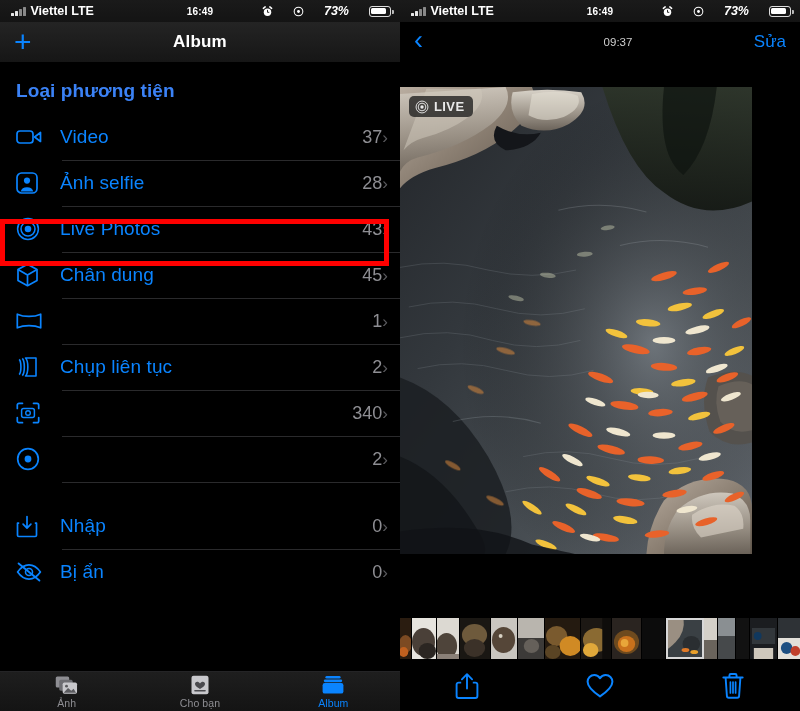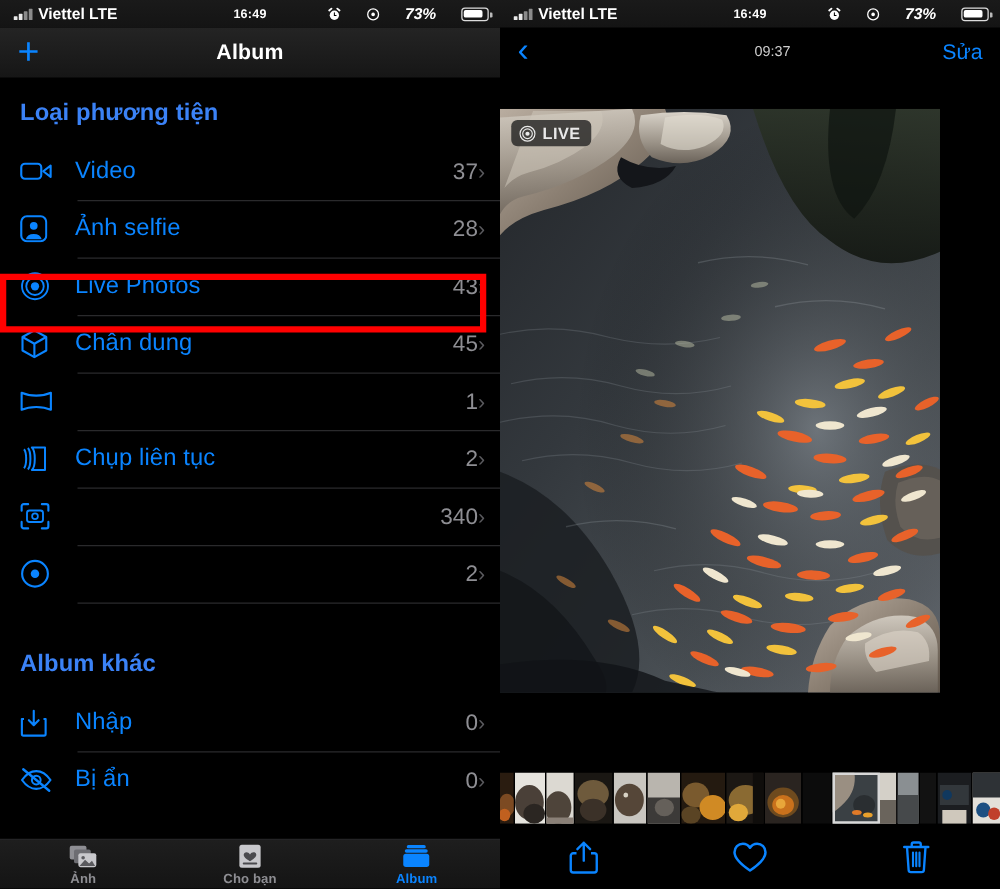--- a/index.html
+++ b/index.html
@@ -65,21 +65,21 @@
     position:absolute; left:0; top:219px; width:389px; height:47px;
     border:5px solid #ff0000; pointer-events:none; z-index:4;
   }
 
   
   .tabbar {
     position:absolute; bottom:0; left:0; width:400px; height:40px;
     background:linear-gradient(180deg,#1e1e1e 0%,#141414 100%);
     display:flex; align-items:center; border-top:1px solid #242426;
   }
-  .tab { flex:1; display:flex; flex-direction:column; align-items:center; gap:2px; cursor:pointer; color:#8e8e93;font-weight:bold;}
+  .tab { flex:1; display:flex; flex-direction:column; align-items:center; gap:2px; cursor:pointer; color:#8e8e93;}
   .tab.active { color:#0a84ff; }
   .tab-lab { font-size:10.5px; letter-spacing:.1px;}
   .tab svg { display:block; }
 
   
   .rnav { height:40px; background:#000; position:relative; display:flex; align-items:center; padding:0 14px;}
   .back-chev { color:#0a84ff; font-size:27px; line-height:1; font-weight:300; z-index:2; cursor:pointer; margin-top:-4px;}
   .rnav-center { position:absolute; left:0; right:0; text-align:center; pointer-events:none; }
   .rnav-date { color:#fff; font-size:14.5px; font-weight:600; line-height:1.25;}
   .rnav-time { color:#cfcfcf; font-size:11.5px; line-height:1.3;margin-left:36px;}
@@ -253,21 +253,20 @@
         </span>
         <span class="row-right">
           <span class="row-count">2</span>
           <span class="chev">›</span>
         </span>
       </div>
 
       <div class="grp-end"></div>
       <div class="sect-gap"></div>
 
-      <div class="sect-hdr">Album khác</div>
 
       <div class="row">
         <span class="row-icon">
           <svg width="22" height="23" viewBox="0 0 22 23">
             <path d="M11 1.6 V12.8 M7.1 9.2 L11 13.1 L14.9 9.2" fill="none" stroke="#0a84ff" stroke-width="1.7" stroke-linecap="round" stroke-linejoin="round"></path>
             <path d="M3.2 8.2 H1.5 V20.2 a1.3 1.3 0 0 0 1.3 1.3 H19.2 a1.3 1.3 0 0 0 1.3-1.3 V8.2 H18.8" fill="none" stroke="#0a84ff" stroke-width="1.7" stroke-linejoin="round"></path>
           </svg>
         </span>
         <span class="row-label">Nhập</span>
         <span class="row-right">

